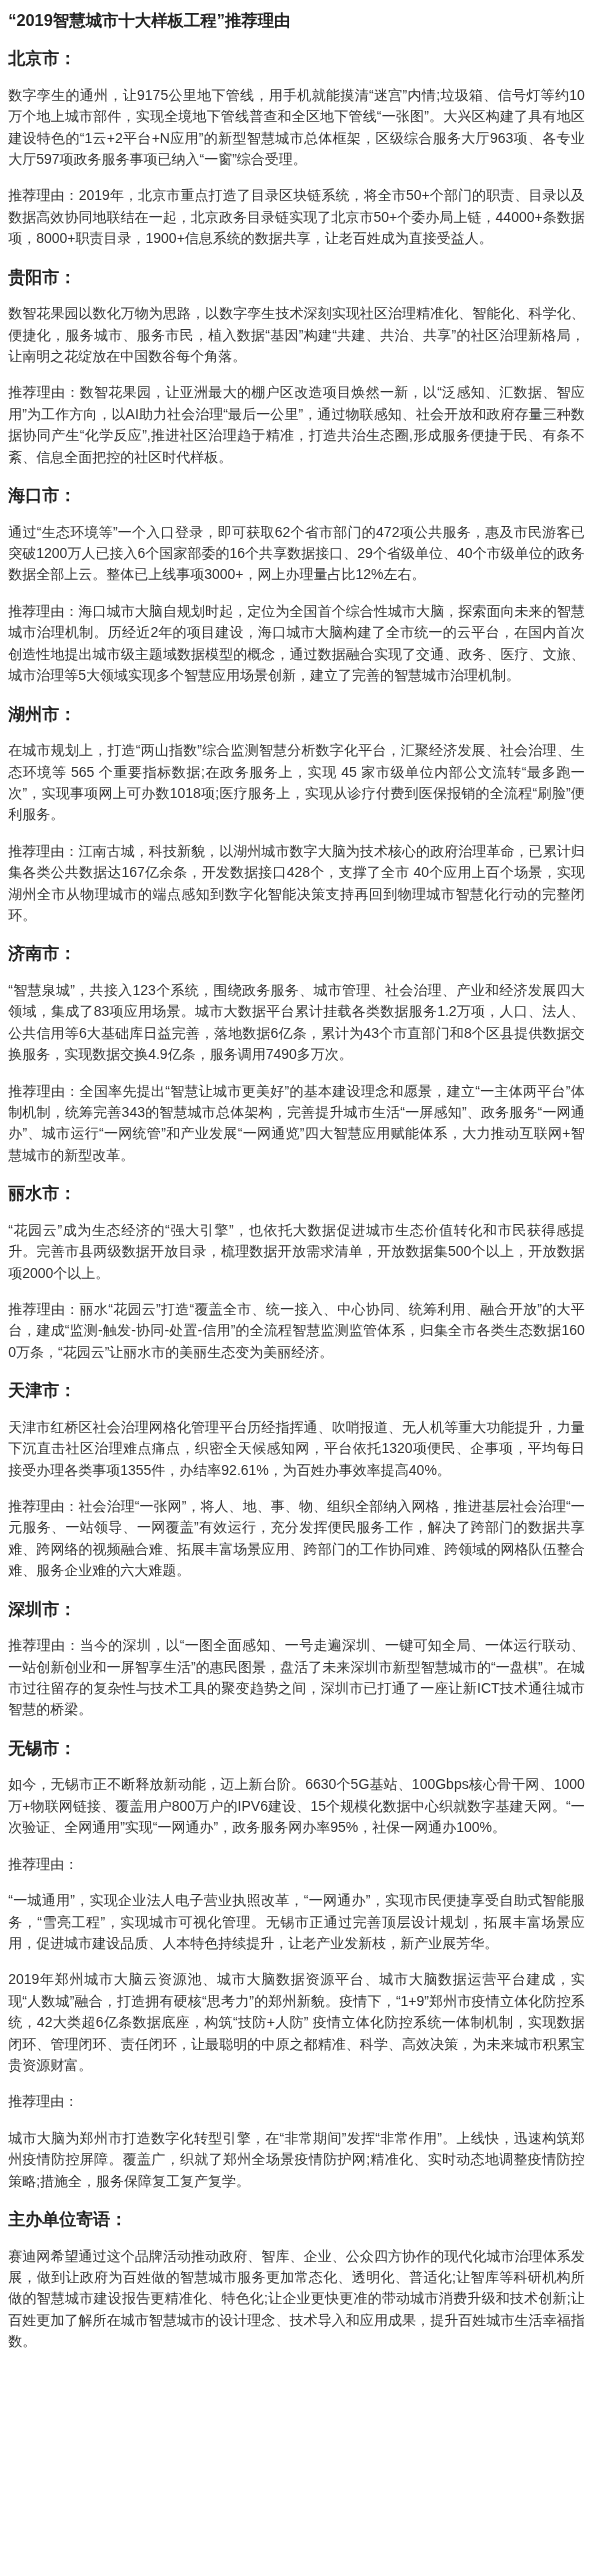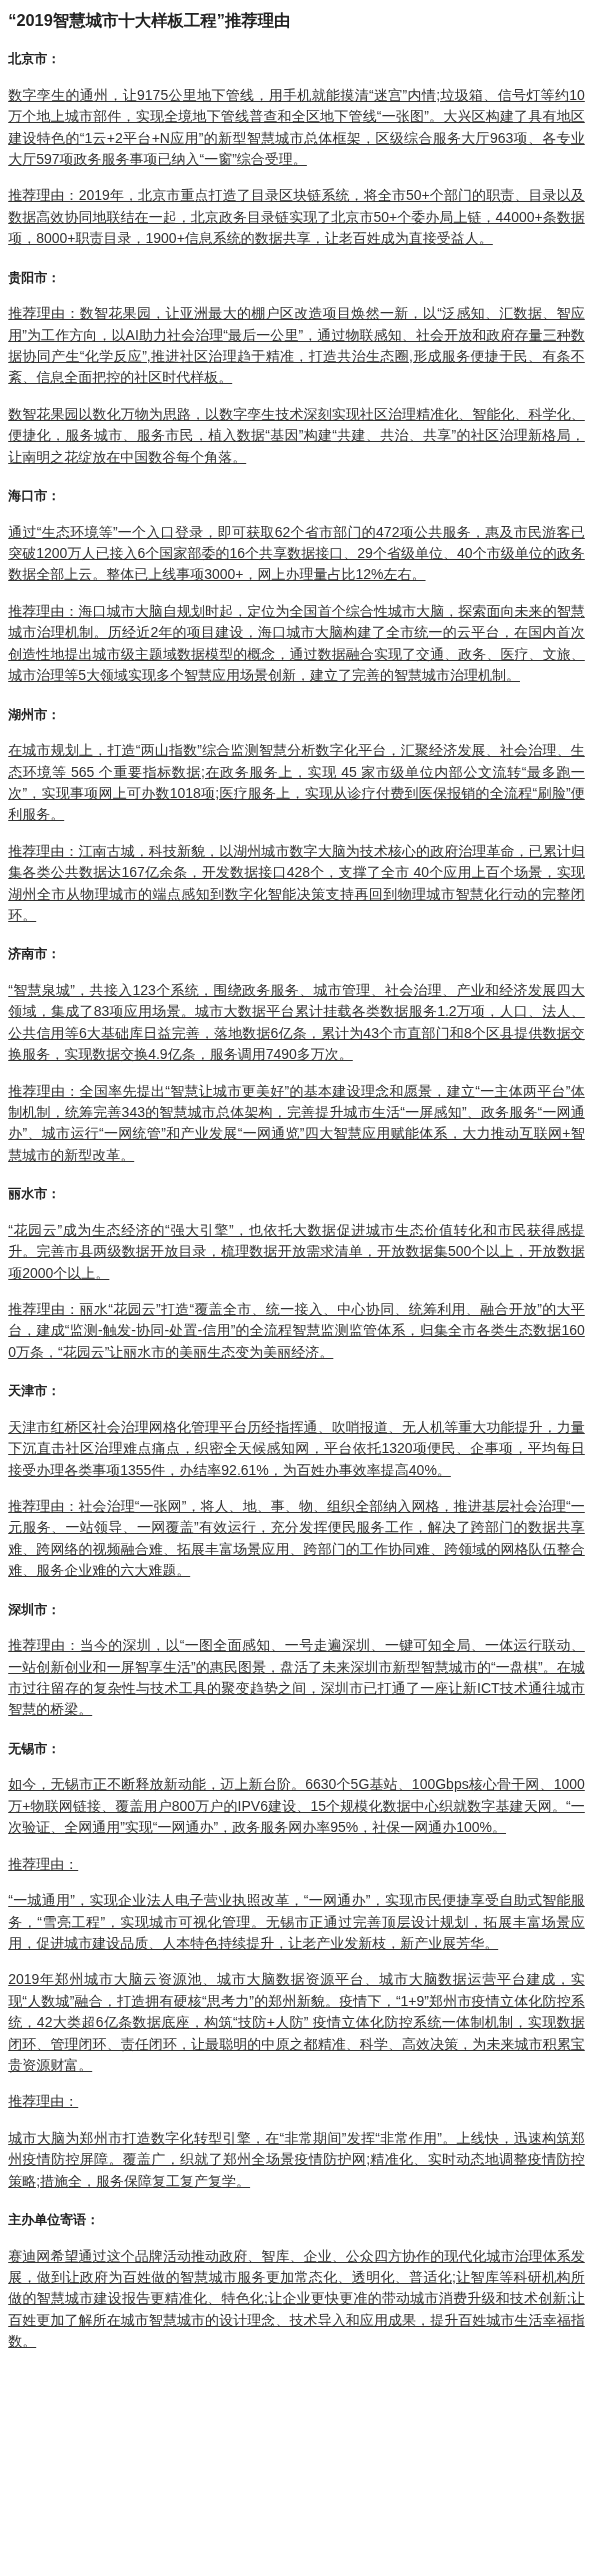--- a/index.html
+++ b/index.html
@@ -18,52 +18,51 @@
     width: 593px;
   }
   .page-title {
     font-size: 16.4px;
     line-height: 21.4px;
     font-weight: bold;
     color: #222222;
     margin: 1.6px 0 0 0;
   }
   .city-heading {
-    font-size: 13px;
+    font-size: 17px;
     line-height: 20.6px;
     font-weight: bold;
     color: #222222;
     margin: 18px 0 0 0;
   }
   .body-paragraph {
     font-size: 14px;
     line-height: 21.4px;
     margin: 15px 0 0 0;
     text-align: justify;
     word-break: break-all;
     color: #333333;
-    text-decoration: underline;
   }
 </style>
 </head>
 <body>
 
 <main class="article">
   <h1 class="page-title">“2019智慧城市十大样板工程”推荐理由</h1>
 
   <section>
     <h2 class="city-heading">北京市：</h2>
     <p class="body-paragraph">数字孪生的通州，让9175公里地下管线，用手机就能摸清“迷宫”内情;垃圾箱、信号灯等约10万个地上城市部件，实现全境地下管线普查和全区地下管线“一张图”。大兴区构建了具有地区建设特色的“1云+2平台+N应用”的新型智慧城市总体框架，区级综合服务大厅963项、各专业大厅597项政务服务事项已纳入“一窗”综合受理。</p>
     <p class="body-paragraph">推荐理由：2019年，北京市重点打造了目录区块链系统，将全市50+个部门的职责、目录以及数据高效协同地联结在一起，北京政务目录链实现了北京市50+个委办局上链，44000+条数据项，8000+职责目录，1900+信息系统的数据共享，让老百姓成为直接受益人。</p>
   </section>
 
   <section>
     <h2 class="city-heading">贵阳市：</h2>
+    <p class="body-paragraph">数智花果园以数化万物为思路，以数字孪生技术深刻实现社区治理精准化、智能化、科学化、便捷化，服务城市、服务市民，植入数据“基因”构建“共建、共治、共享”的社区治理新格局，让南明之花绽放在中国数谷每个角落。</p>
     <p class="body-paragraph">推荐理由：数智花果园，让亚洲最大的棚户区改造项目焕然一新，以“泛感知、汇数据、智应用”为工作方向，以AI助力社会治理“最后一公里”，通过物联感知、社会开放和政府存量三种数据协同产生“化学反应”,推进社区治理趋于精准，打造共治生态圈,形成服务便捷于民、有条不紊、信息全面把控的社区时代样板。</p>
-    <p class="body-paragraph">数智花果园以数化万物为思路，以数字孪生技术深刻实现社区治理精准化、智能化、科学化、便捷化，服务城市、服务市民，植入数据“基因”构建“共建、共治、共享”的社区治理新格局，让南明之花绽放在中国数谷每个角落。</p>
   </section>
 
   <section>
     <h2 class="city-heading">海口市：</h2>
     <p class="body-paragraph">通过“生态环境等”一个入口登录，即可获取62个省市部门的472项公共服务，惠及市民游客已突破1200万人已接入6个国家部委的16个共享数据接口、29个省级单位、40个市级单位的政务数据全部上云。整体已上线事项3000+，网上办理量占比12%左右。</p>
     <p class="body-paragraph">推荐理由：海口城市大脑自规划时起，定位为全国首个综合性城市大脑，探索面向未来的智慧城市治理机制。历经近2年的项目建设，海口城市大脑构建了全市统一的云平台，在国内首次创造性地提出城市级主题域数据模型的概念，通过数据融合实现了交通、政务、医疗、文旅、城市治理等5大领域实现多个智慧应用场景创新，建立了完善的智慧城市治理机制。</p>
   </section>
 
   <section>
     <h2 class="city-heading">湖州市：</h2>

